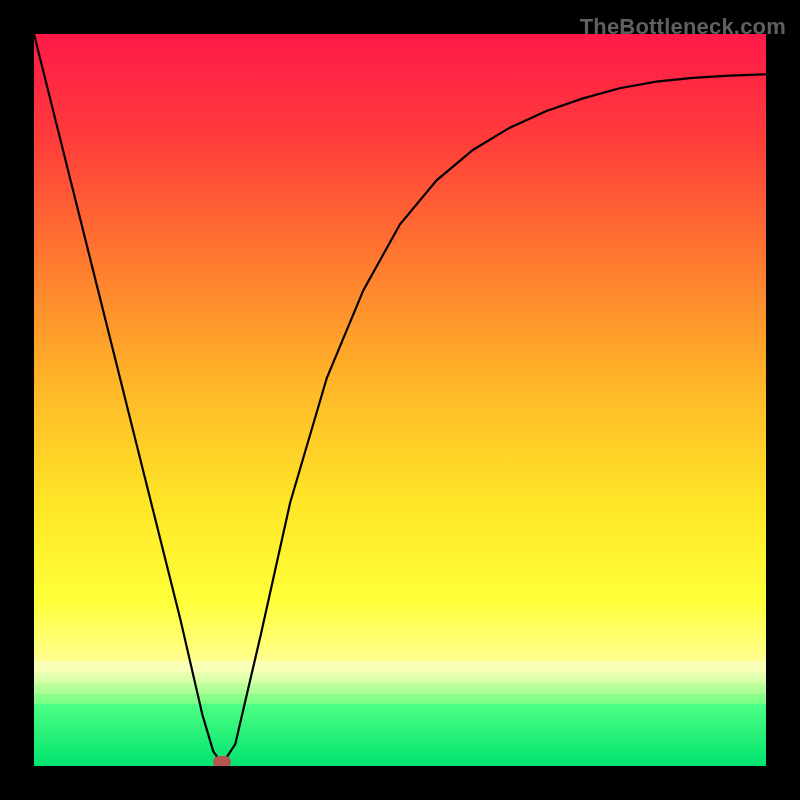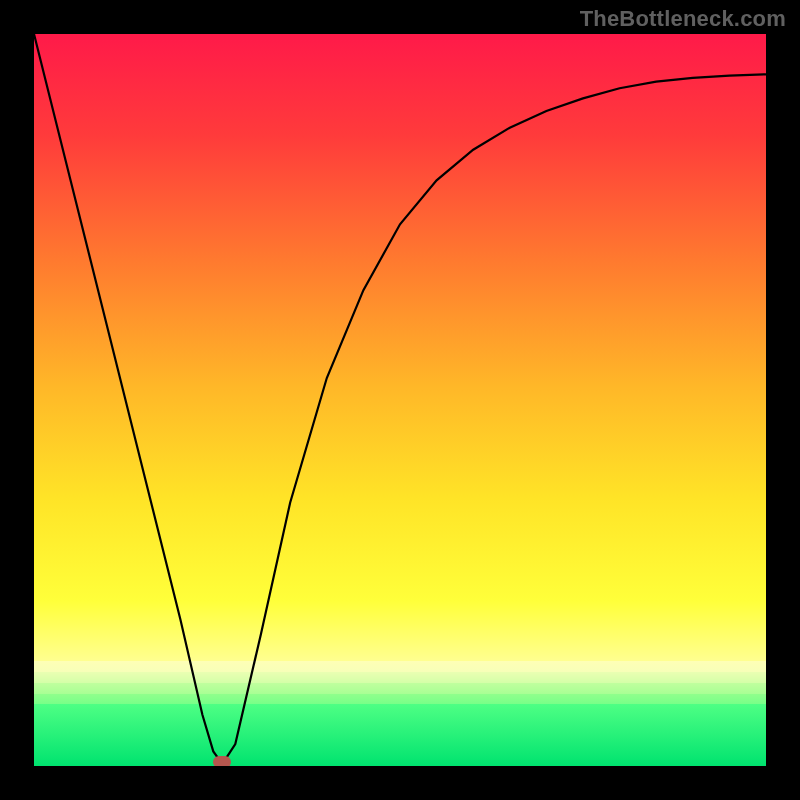--- a/index.html
+++ b/index.html
@@ -26,21 +26,21 @@
     height: 732px;
     overflow: hidden;
   }
   .gradient-band {
     position: absolute;
     left: 0;
     width: 100%;
   }
   .watermark {
     position: absolute;
-    top: 6px;
+    top: 14px;
     right: 14px;
     font-family: Arial, Helvetica, sans-serif;
     font-size: 22px;
     font-weight: bold;
     color: #606060;
     letter-spacing: 0.2px;
   }
   svg.curve {
     position: absolute;
     left: 0; top: 0;

